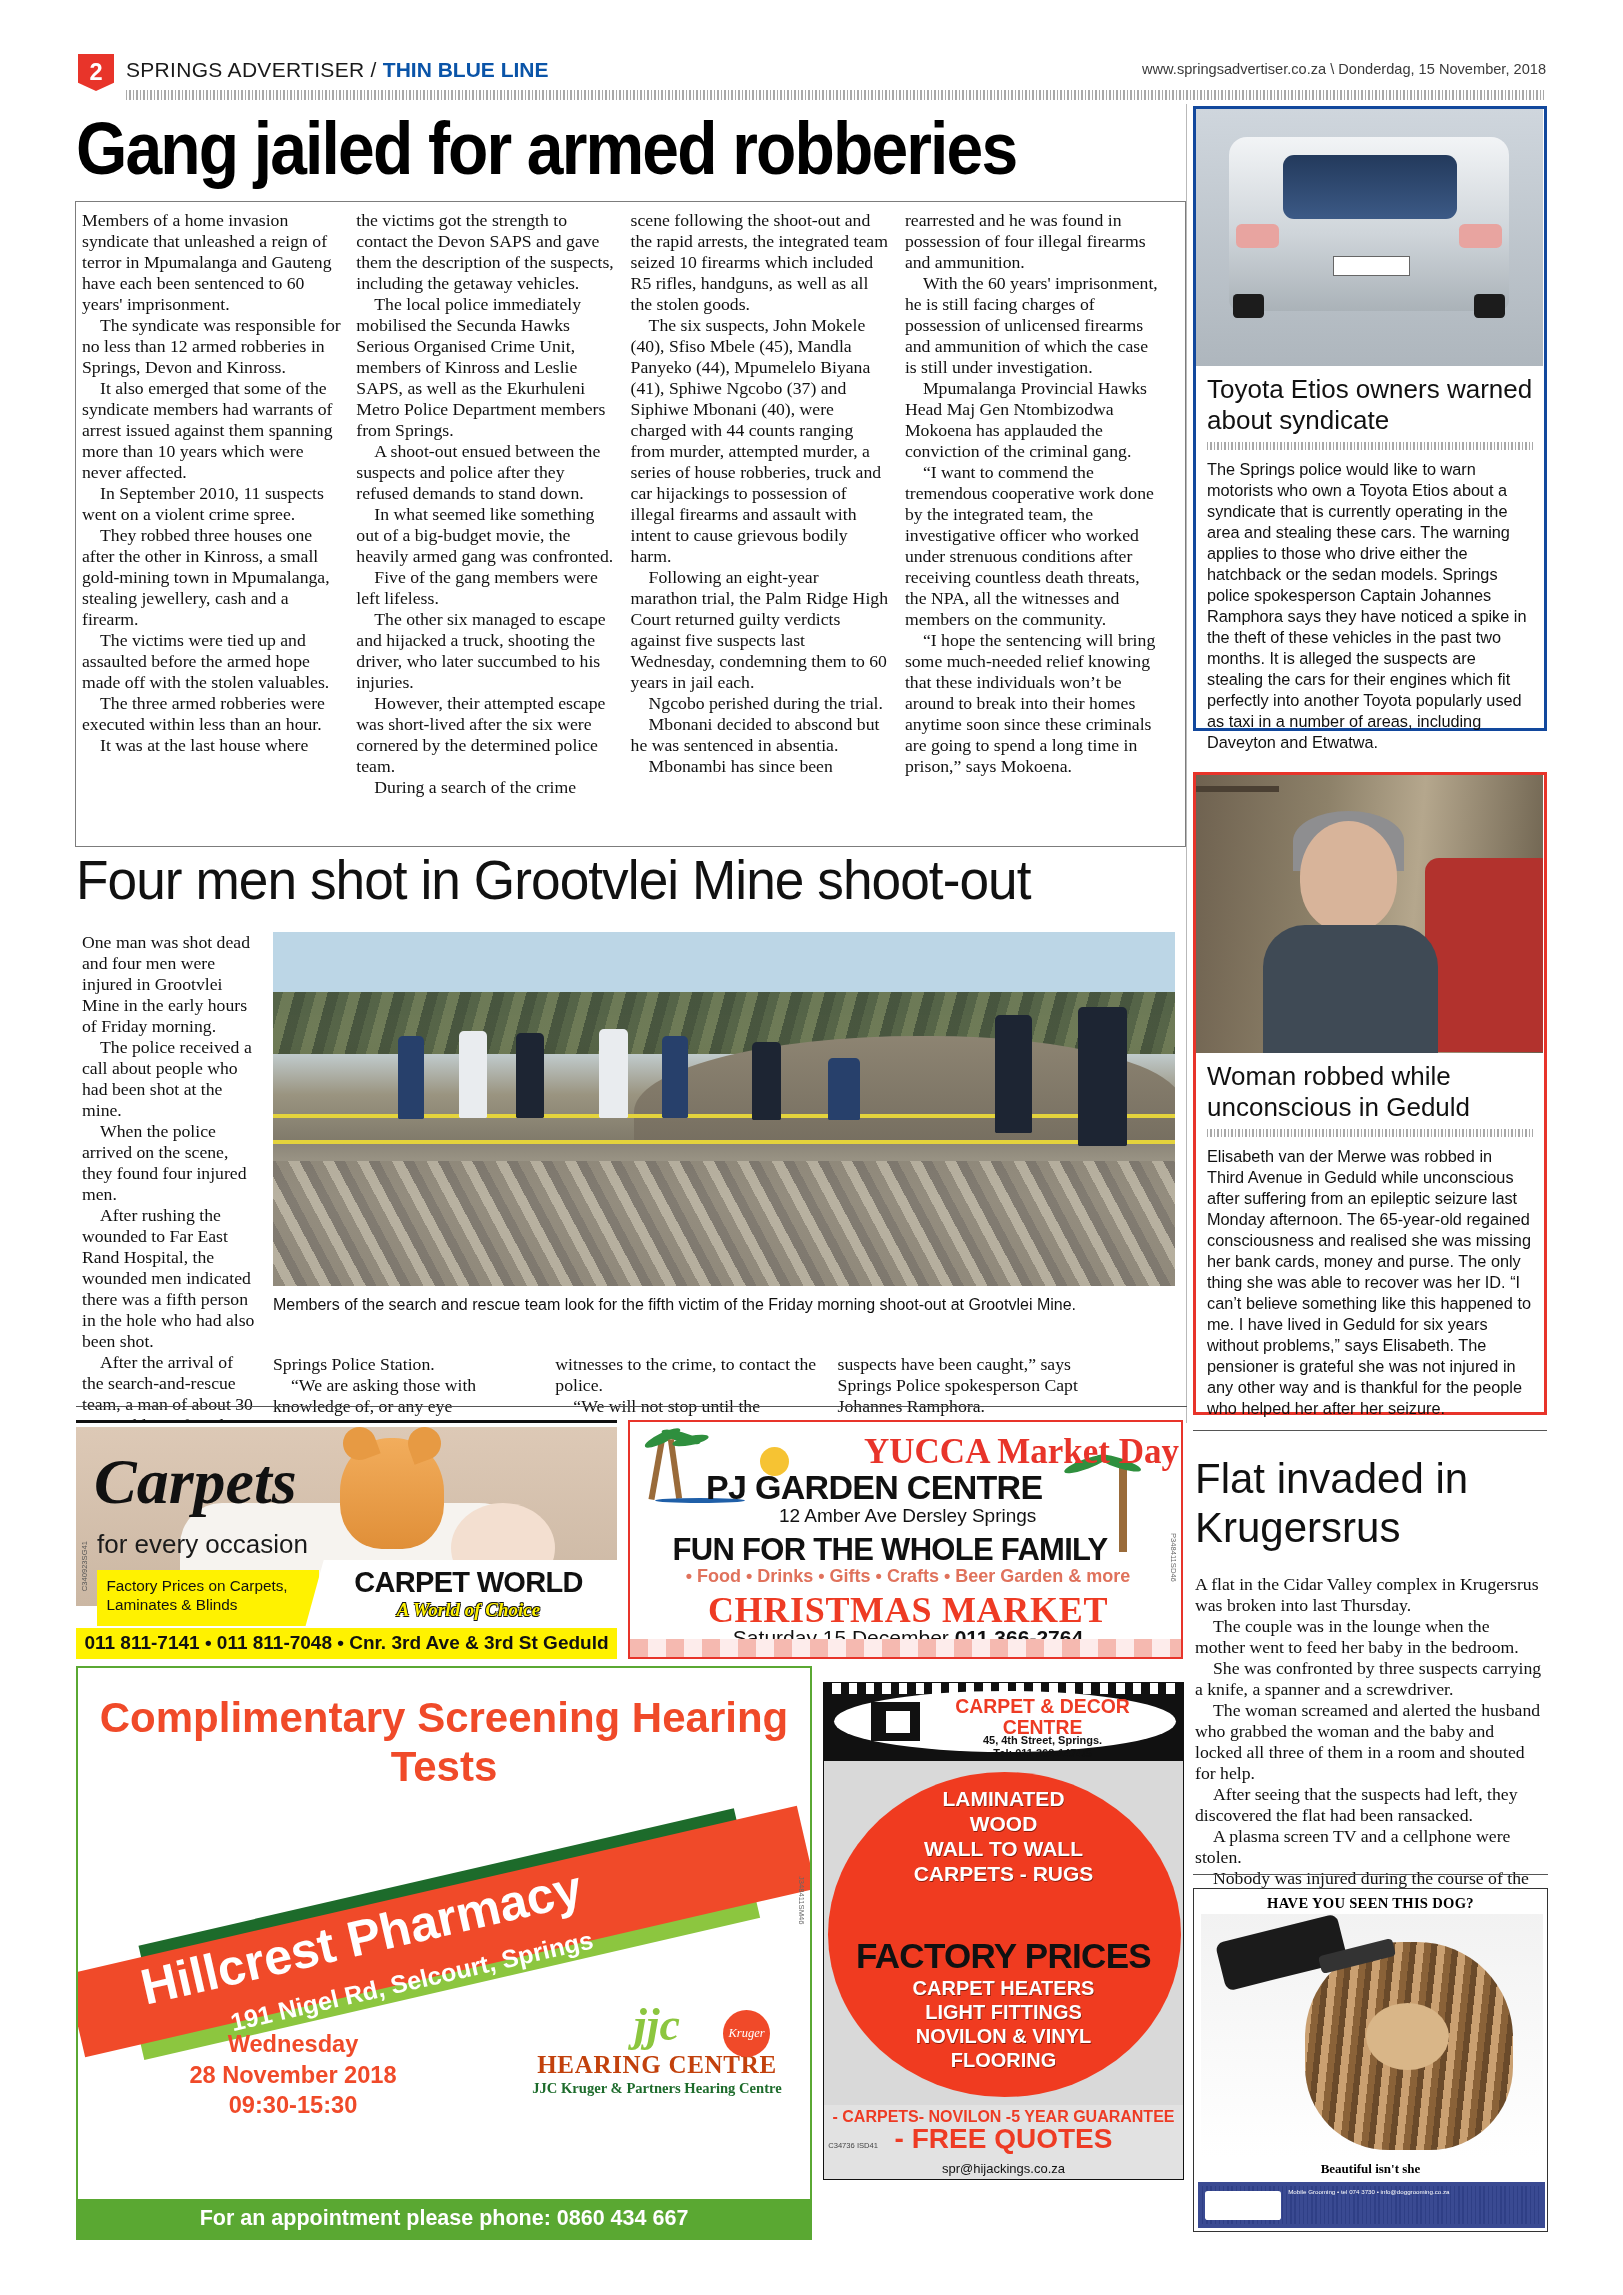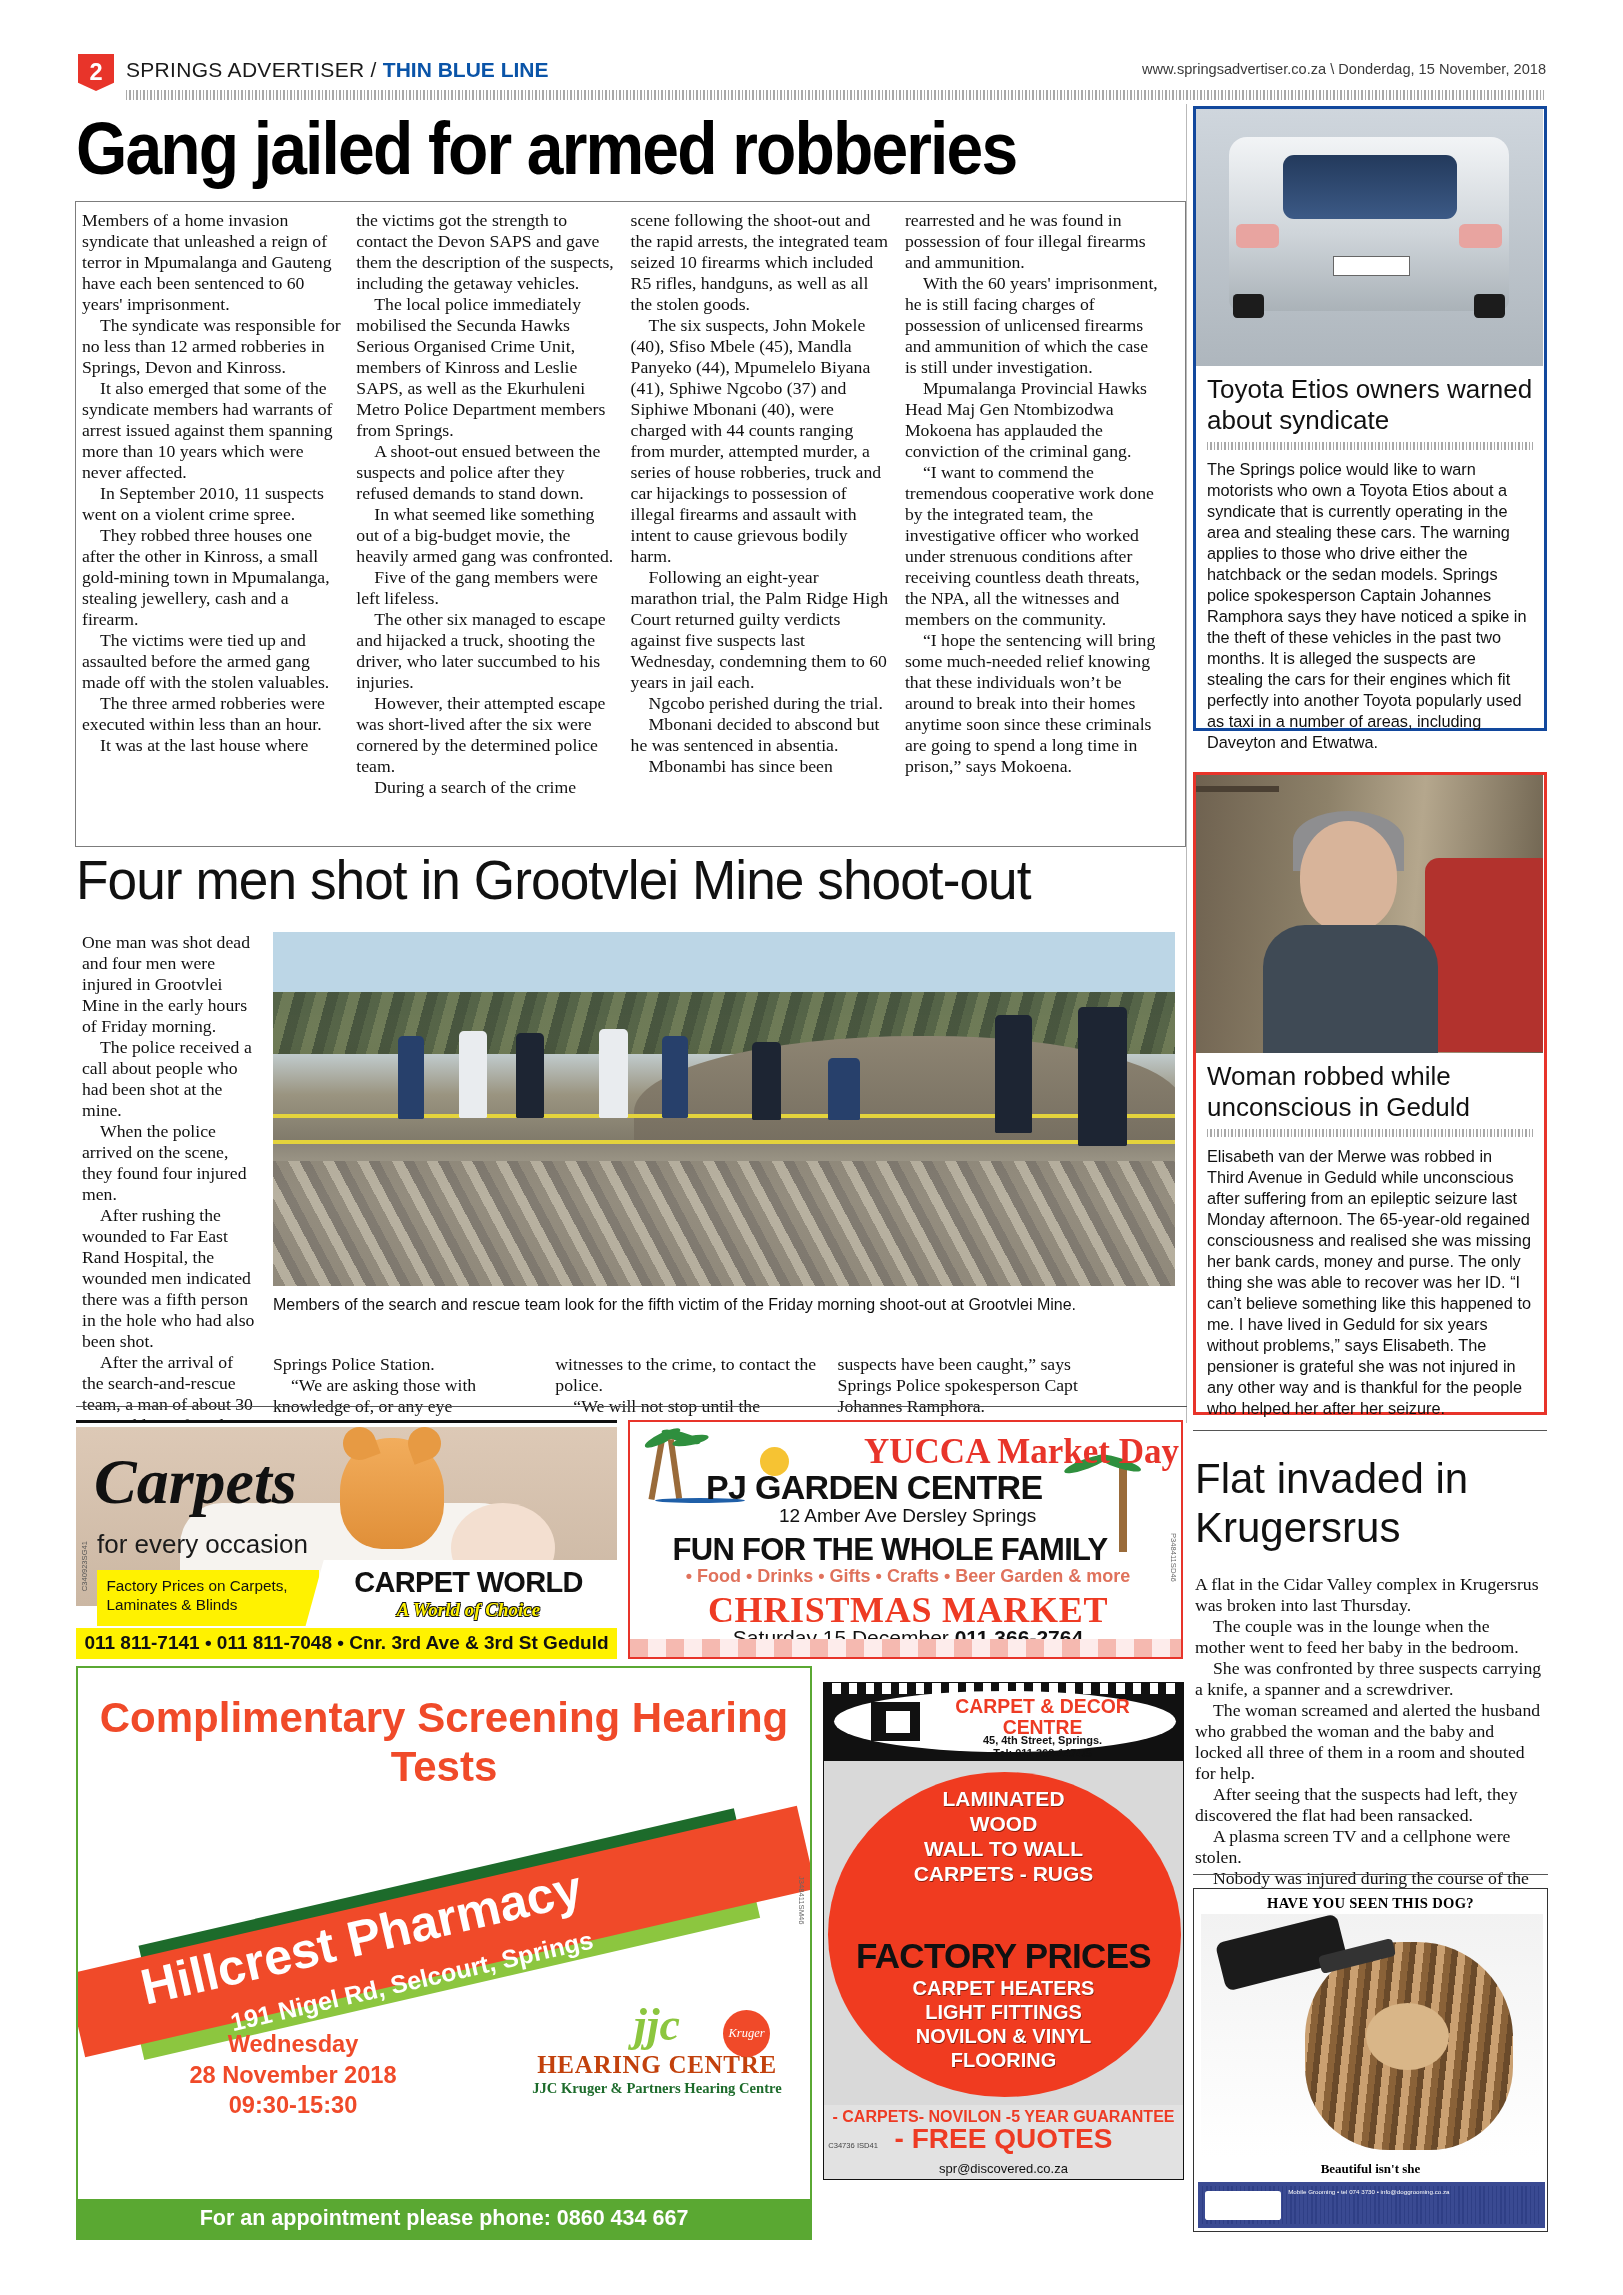--- a/index.html
+++ b/index.html
@@ -234,21 +234,21 @@
 
 <div class="lead-head">Gang jailed for armed robberies</div>
 <div class="lead-box"></div>
 <div class="lead-cols">
   <div class="col bodytext">
     <p>Members of a home invasion syndicate that unleashed a reign of terror in Mpumalanga and Gauteng have each been sentenced to 60 years' imprisonment.</p>
     <p class="ind">The syndicate was responsible for no less than 12 armed robberies in Springs, Devon and Kinross.</p>
     <p class="ind">It also emerged that some of the syndicate members had warrants of arrest issued against them spanning more than 10 years which were never affected.</p>
     <p class="ind">In September 2010, 11 suspects went on a violent crime spree.</p>
     <p class="ind">They robbed three houses one after the other in Kinross, a small gold-mining town in Mpumalanga, stealing jewellery, cash and a firearm.</p>
-    <p class="ind">The victims were tied up and assaulted before the armed gang made off with the stolen valuables.</p>
+    <p class="ind">The victims were tied up and assaulted before the armed hope made off with the stolen valuables.</p>
     <p class="ind">The three armed robberies were executed within less than an hour.</p>
     <p class="ind">It was at the last house where</p>
   </div>
   <div class="col bodytext">
     <p>the victims got the strength to contact the Devon SAPS and gave them the description of the suspects, including the getaway vehicles.</p>
     <p class="ind">The local police immediately mobilised the Secunda Hawks Serious Organised Crime Unit, members of Kinross and Leslie SAPS, as well as the Ekurhuleni Metro Police Department members from Springs.</p>
     <p class="ind">A shoot-out ensued between the suspects and police after they refused demands to stand down.</p>
     <p class="ind">In what seemed like something out of a big-budget movie, the heavily armed gang was confronted.</p>
     <p class="ind">Five of the gang members were left lifeless.</p>
     <p class="ind">The other six managed to escape and hijacked a truck, shooting the driver, who later succumbed to his injuries.</p>
@@ -466,21 +466,21 @@
 CARPETS - RUGS</div>
     <div class="cd-fp">FACTORY PRICES</div>
     <div class="cd-lines2" style="white-space:pre-line">CARPET HEATERS
 LIGHT FITTINGS
 NOVILON &amp; VINYL
 FLOORING</div>
   </div>
   <div class="cd-bot">
     <div class="cd-g">- CARPETS- NOVILON -5 YEAR GUARANTEE</div>
     <div class="cd-fq">- FREE QUOTES</div>
-    <div class="cd-mail">spr@discovered.co.za</div>
+    <div class="cd-mail">spr@hijackings.co.za</div>
     <div class="cd-code">C34736 ISD41</div>
   </div>
 </div>
 
 <div class="vline" style="left:1186px;top:104px;height:1319px"></div>
 <div class="hline" style="left:76px;top:1406px;width:1111px"></div>
 <div class="hline" style="left:1193px;top:1430px;width:354px"></div>
 <div class="hline" style="left:1193px;top:1874px;width:355px"></div>
 
 

